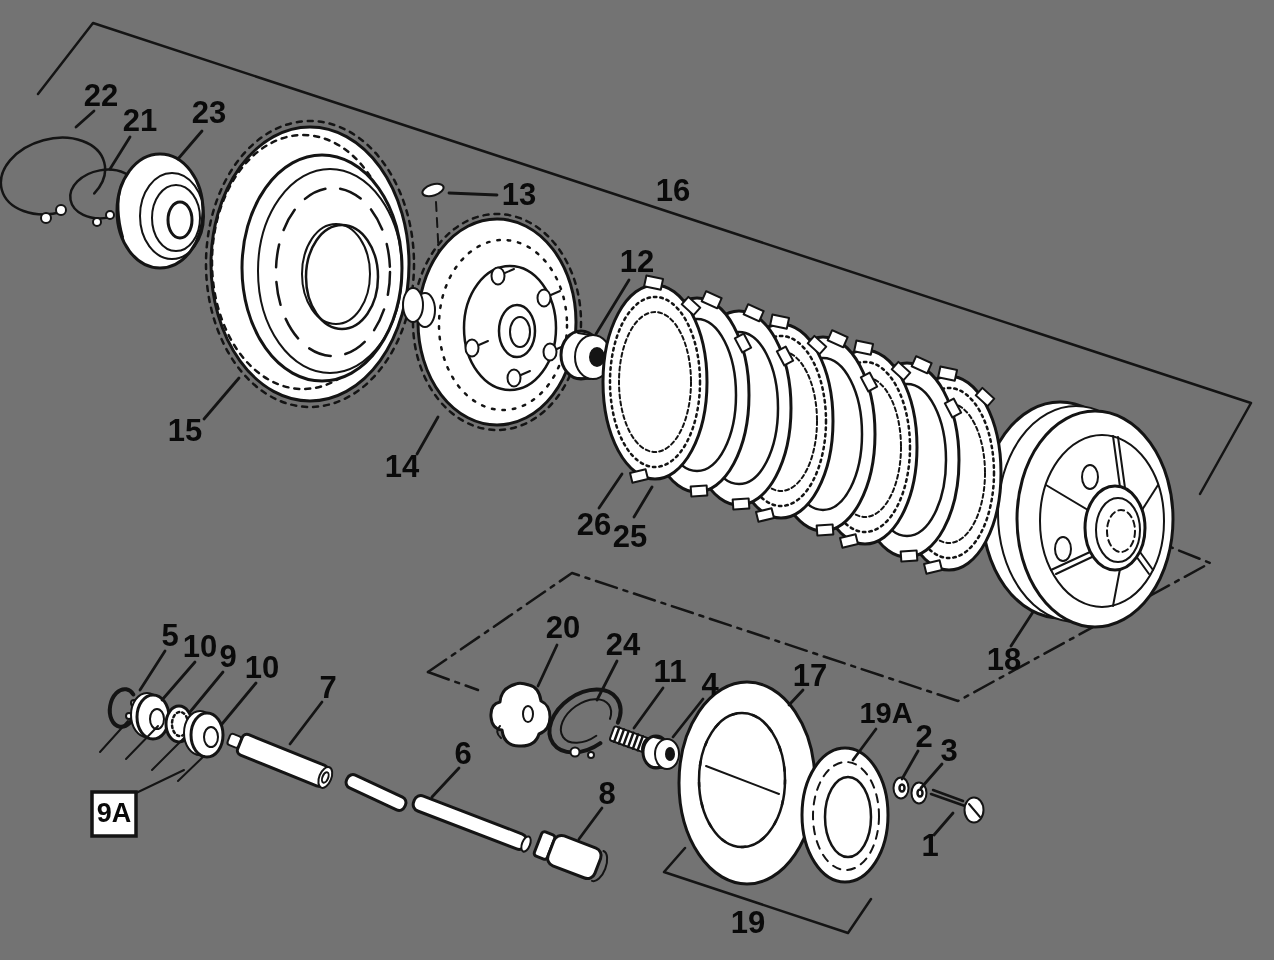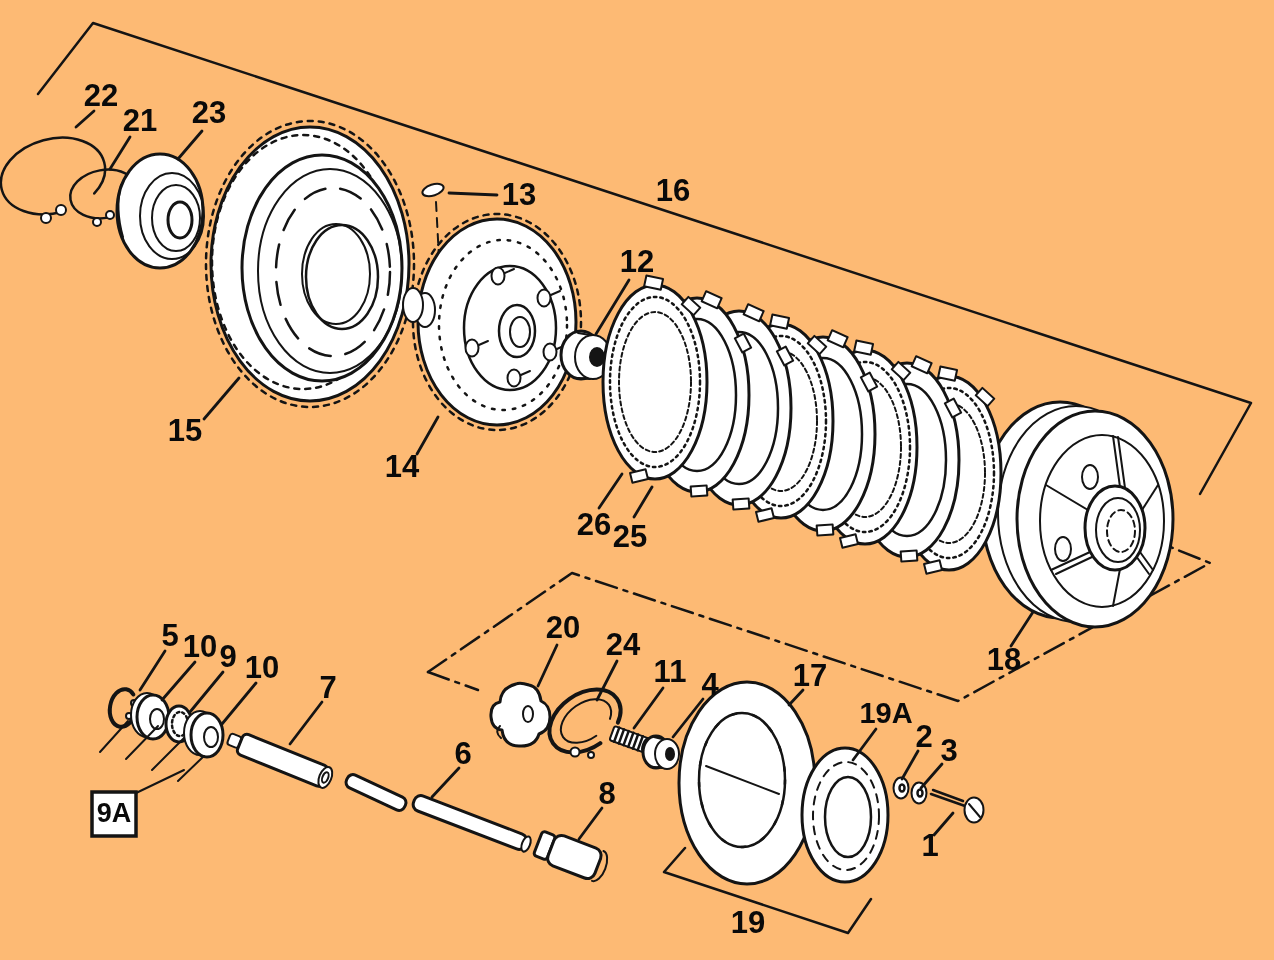--- a/index.html
+++ b/index.html
@@ -1,16 +1,16 @@
 <!DOCTYPE html>
 <html><head>
 <meta charset="utf-8">
 <style>
   html,body{margin:0;padding:0;background:#ffffff;}
-  .stage{position:relative;width:1274px;height:960px;background:#fdba74;overflow:hidden;}
+  .stage{position:relative;width:1274px;height:960px;background:#737373;overflow:hidden;}
   svg{position:absolute;left:0;top:0;}
   .ln{stroke:#141414;fill:none;stroke-width:2.5;stroke-linecap:round;stroke-linejoin:round;}
   .w2{stroke-width:2;} .w3{stroke-width:3;} .w4{stroke-width:4;}
   .fw{fill:#ffffff;}
   .dark{fill:#141414;stroke:none;}
   .phantom{stroke-dasharray:22 7 4 7;}
   .teeth{stroke-dasharray:5 6;}
   .stipple{stroke-dasharray:2.5 4;}
   .serr{stroke-dasharray:4 3;}
   .leader{stroke:#141414;stroke-width:2.8;stroke-linecap:round;fill:none;}

